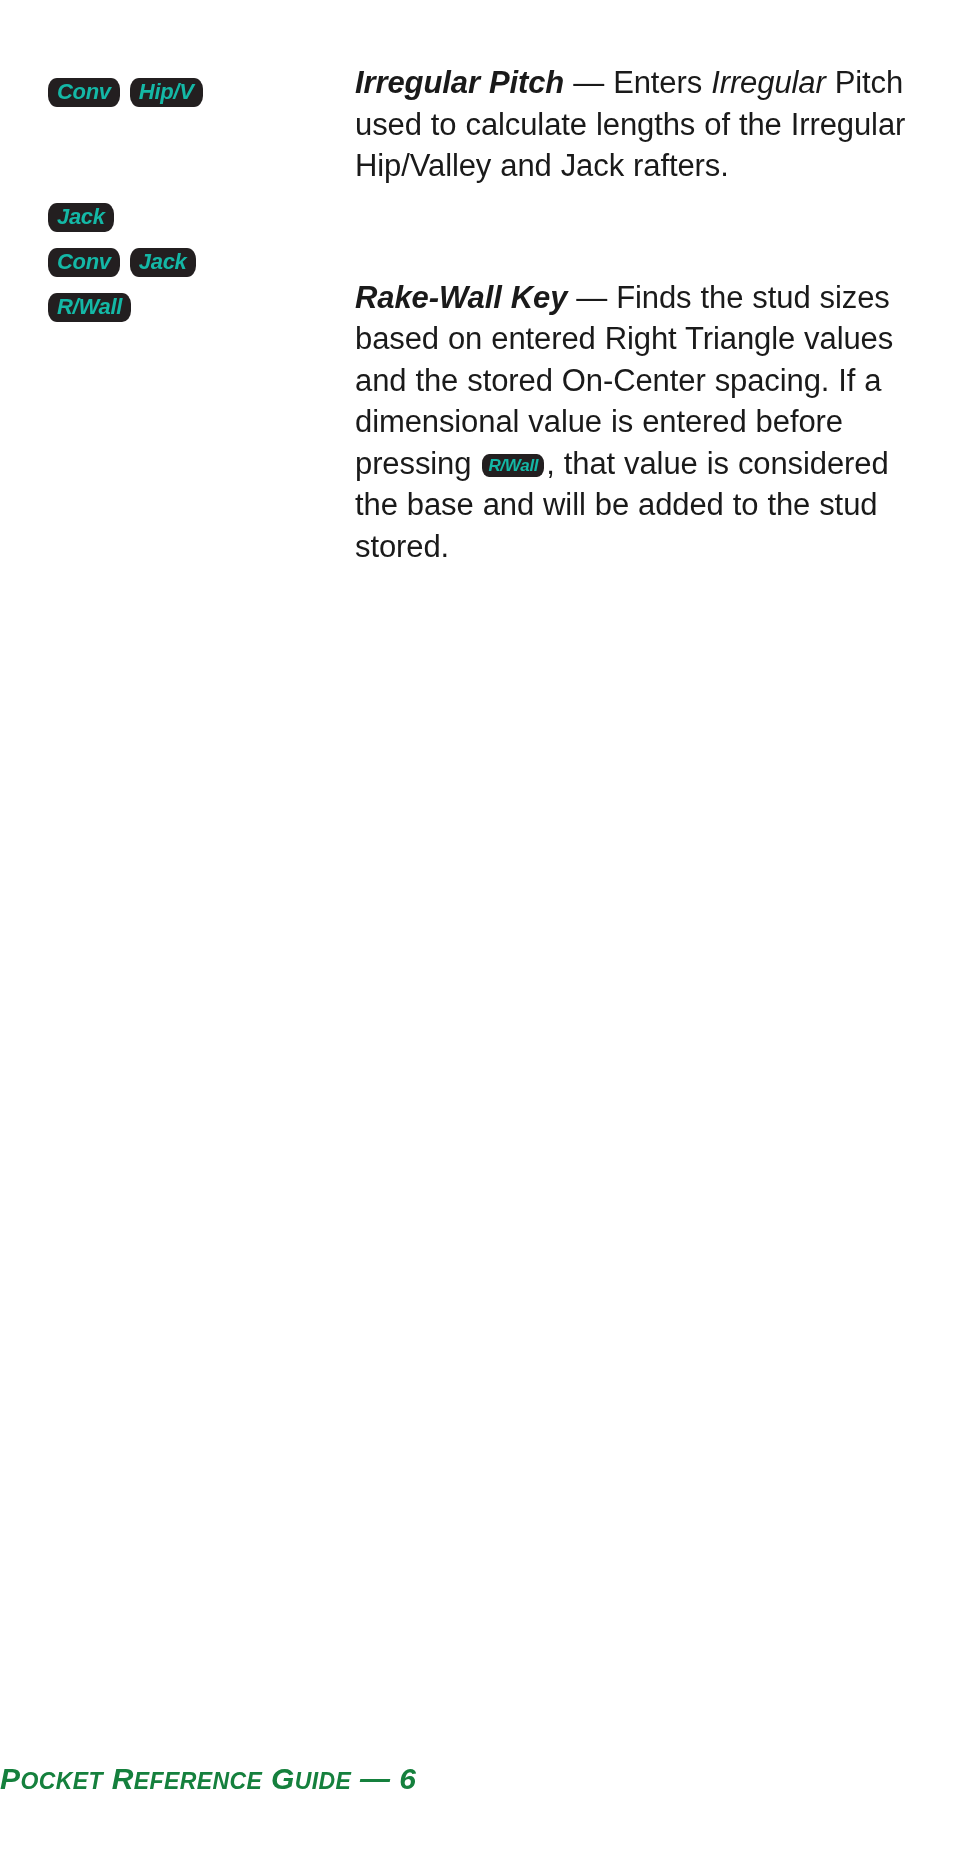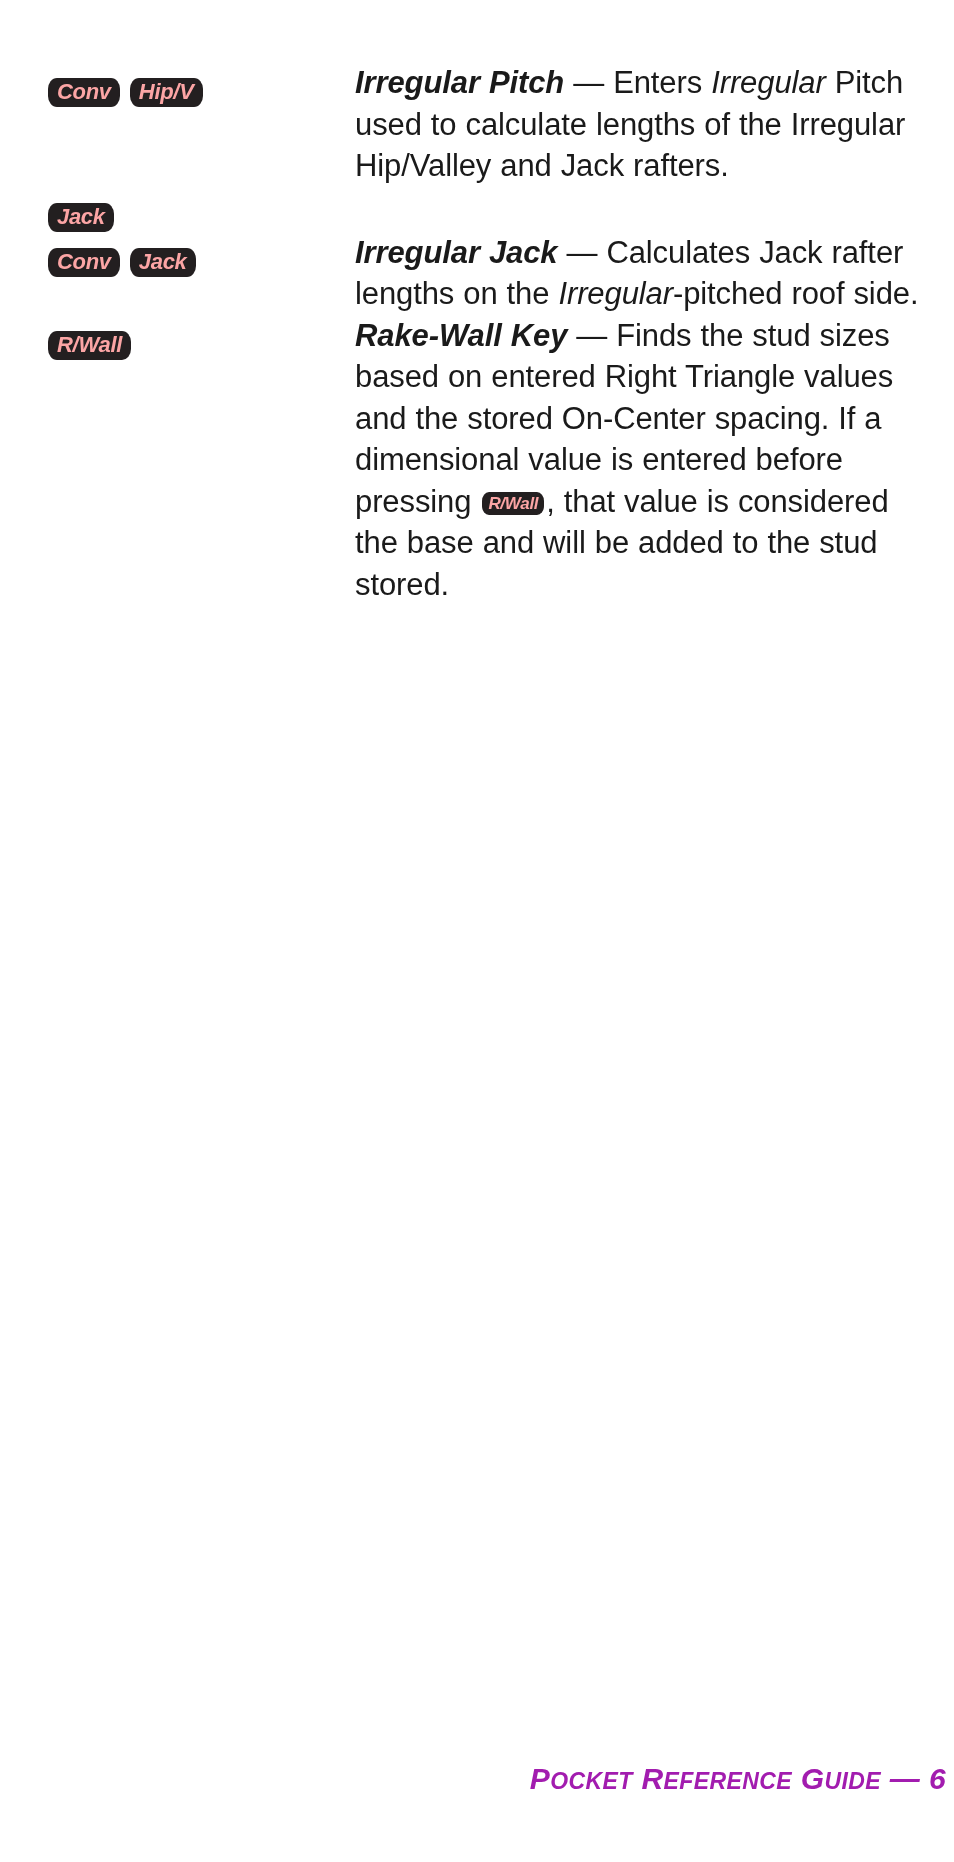--- a/index.html
+++ b/index.html
@@ -52,21 +52,21 @@
     font-size: 31px;
     line-height: 41.5px;
     letter-spacing: -0.1px;
     word-spacing: 0.5px;
   }
 
   
   .keycap {
     display: inline-block;
     background: #231f20;
-    color: #fca5a5;
+    color: #14b8a6;
     font-style: italic;
     font-weight: bold;
     border-radius: 9px / 11px;
     padding: 3px 9px 4px 9px;
     font-size: 22px;
     line-height: 1;
     letter-spacing: -0.3px;
     white-space: nowrap;
     vertical-align: baseline;
   }
@@ -85,26 +85,26 @@
   }
   .em {
     font-style: italic;
   }
 
   .footer {
     position: absolute;
     left: 0;
     right: 8px;
     top: 1762px;
-    text-align: right;
+    text-align: left;
     font-style: italic;
     font-weight: bold;
     font-size: 30px;
     letter-spacing: 0.4px;
-    color: #a21caf;
+    color: #15803d;
   }
   .footer .sc {
     font-size: 23px;
   }
 </style>
 </head>
 <body>
 
 <div class="page">
 
@@ -124,23 +124,20 @@
       <div class="entry-keys">
         <span class="keycap">Jack</span>
       </div>
     </div>
 
     <div class="entry">
       <div class="entry-keys">
         <span class="keycap">Conv</span>
         <span class="keycap">Jack</span>
       </div>
-      <div class="entry-body">
-        <span class="hd">Irregular Jack</span><span> — </span><span>Calculates Jack rafter lengths on the </span><span class="em">Irregular</span><span>-pitched roof side.</span>
-      </div>
     </div>
 
     <div class="entry">
       <div class="entry-keys">
         <span class="keycap">R/Wall</span>
       </div>
       <div class="entry-body">
         <span class="hd">Rake-Wall Key</span><span> — </span><span>Finds the stud sizes based on entered Right Triangle values and the stored On-Center spacing. If a dimensional value is entered before pressing </span><span class="keycap inline">R/Wall</span><span>, that value is considered the base and will be added to the stud stored.</span>
       </div>
     </div>

